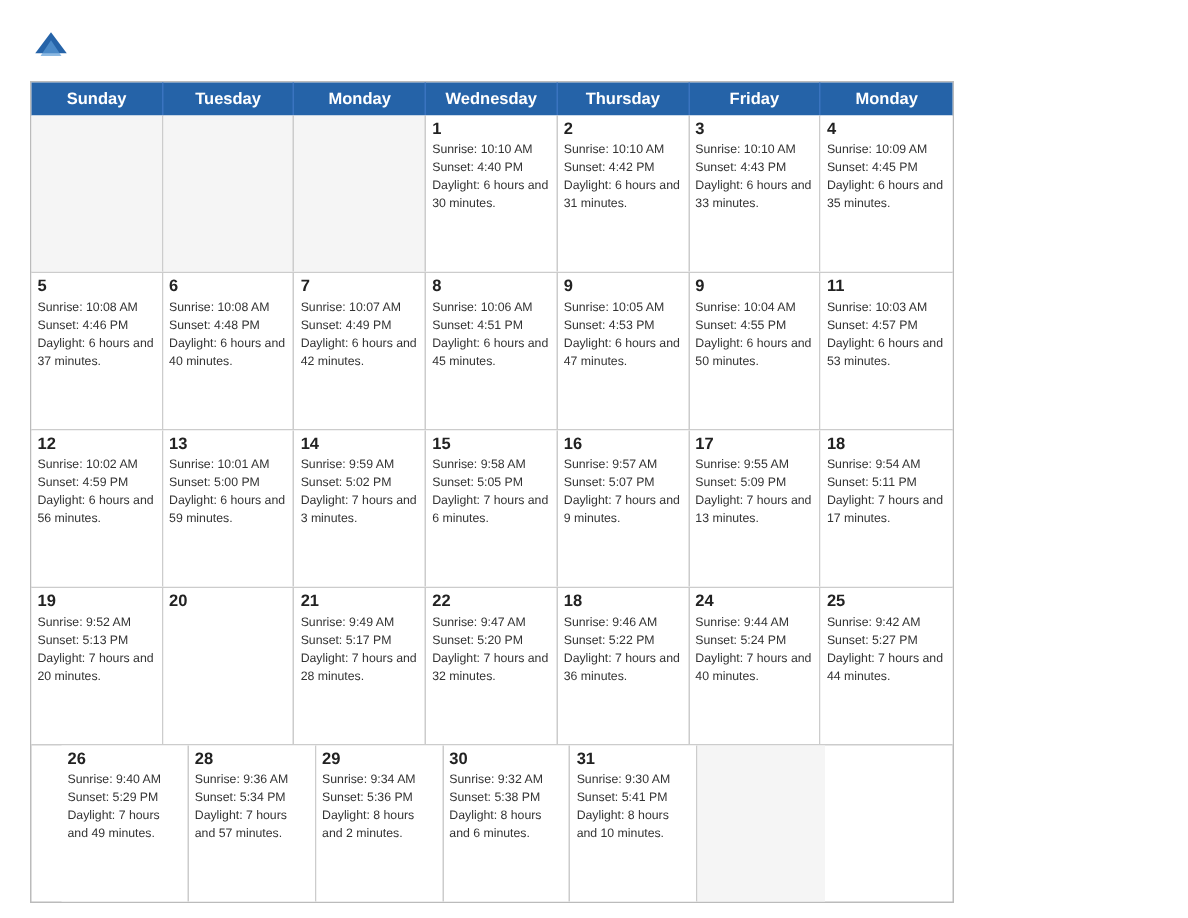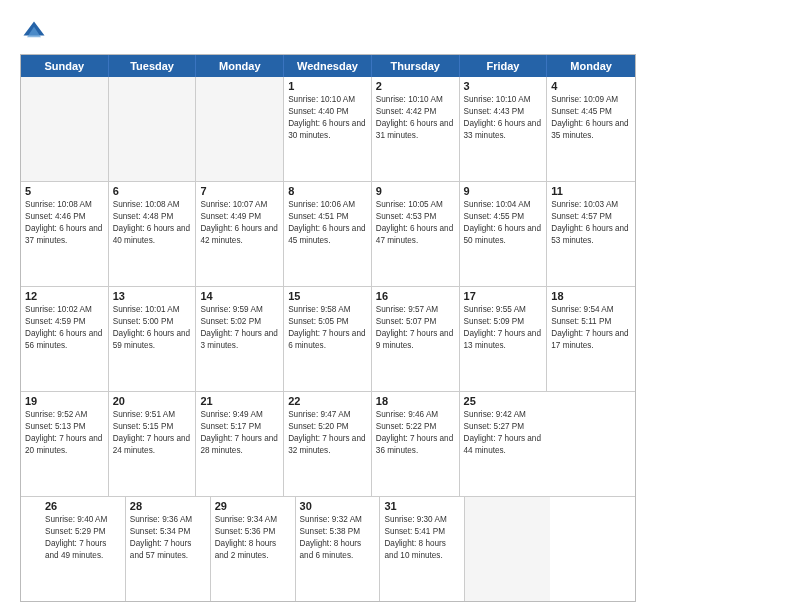--- a/index.html
+++ b/index.html
@@ -232,33 +232,36 @@
               <div class="cell-info">Sunrise: 9:54 AM<br>Sunset: 5:11 PM<br>Daylight: 7 hours and 17 minutes.</div>
             </div>
           </div>
           <div class="cal-row">
             <div class="cal-cell">
               <div class="day-num">19</div>
               <div class="cell-info">Sunrise: 9:52 AM<br>Sunset: 5:13 PM<br>Daylight: 7 hours and 20 minutes.</div>
             </div>
             <div class="cal-cell">
               <div class="day-num">20</div>
-              <div class="cell-info">Sunrise: 9:51 AM<br>Sunset: 5:15 PM<br>Daylight: 7 hours and 24 minutes.</div>
             </div>
             <div class="cal-cell">
               <div class="day-num">21</div>
               <div class="cell-info">Sunrise: 9:49 AM<br>Sunset: 5:17 PM<br>Daylight: 7 hours and 28 minutes.</div>
             </div>
             <div class="cal-cell">
               <div class="day-num">22</div>
               <div class="cell-info">Sunrise: 9:47 AM<br>Sunset: 5:20 PM<br>Daylight: 7 hours and 32 minutes.</div>
             </div>
             <div class="cal-cell">
               <div class="day-num">18</div>
               <div class="cell-info">Sunrise: 9:46 AM<br>Sunset: 5:22 PM<br>Daylight: 7 hours and 36 minutes.</div>
+            </div>
+            <div class="cal-cell">
+              <div class="day-num">24</div>
+              <div class="cell-info">Sunrise: 9:44 AM<br>Sunset: 5:24 PM<br>Daylight: 7 hours and 40 minutes.</div>
             </div>
             <div class="cal-cell">
               <div class="day-num">25</div>
               <div class="cell-info">Sunrise: 9:42 AM<br>Sunset: 5:27 PM<br>Daylight: 7 hours and 44 minutes.</div>
             </div>
           </div>
           <div class="cal-row">
             <div class="cal-cell">
               <div class="day-num">26</div>
               <div class="cell-info">Sunrise: 9:40 AM<br>Sunset: 5:29 PM<br>Daylight: 7 hours and 49 minutes.</div>

